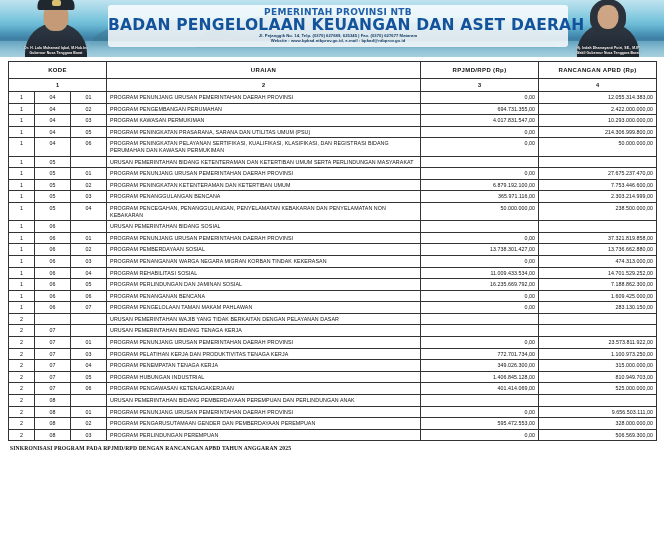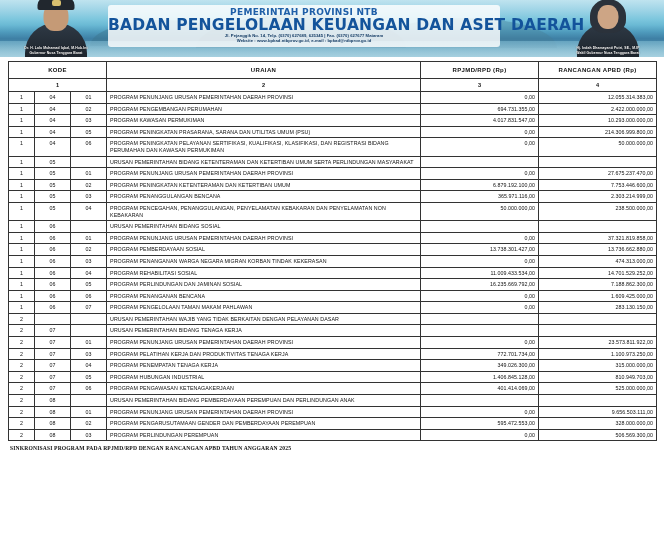--- a/index.html
+++ b/index.html
@@ -119,21 +119,21 @@
     text-shadow: 0 0 1px rgba(0,0,0,.8);
     z-index: 5;
     white-space: nowrap;
   }
 
   
   .banner-plate {
     position: absolute;
     left: 108px;
     top: 5px;
-    width: 392px;
+    width: 460px;
     height: 42px;
     background: rgba(255,255,255,0.82);
     border-radius: 3px;
     text-align: center;
     padding-top: 2px;
   }
   .plate-l1 {
     font-size: 9px;
     font-weight: bold;
     color: #1f5fa8;

